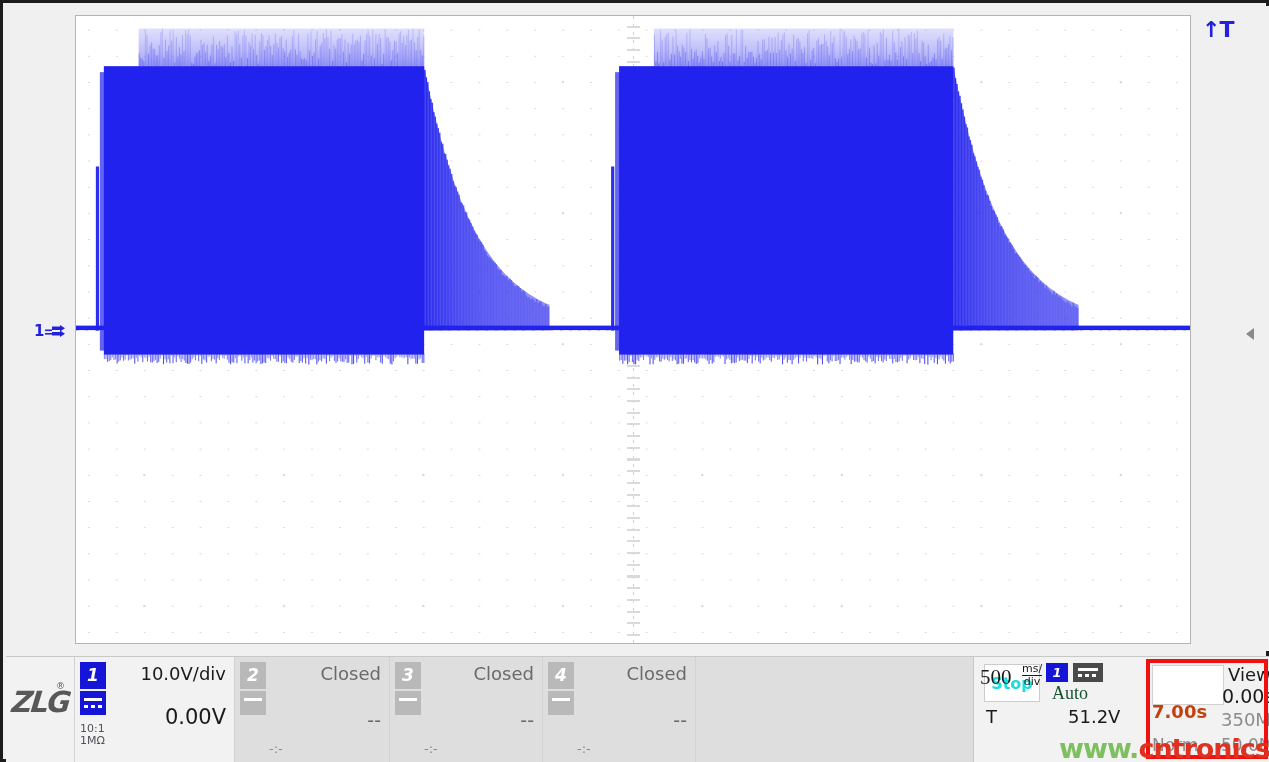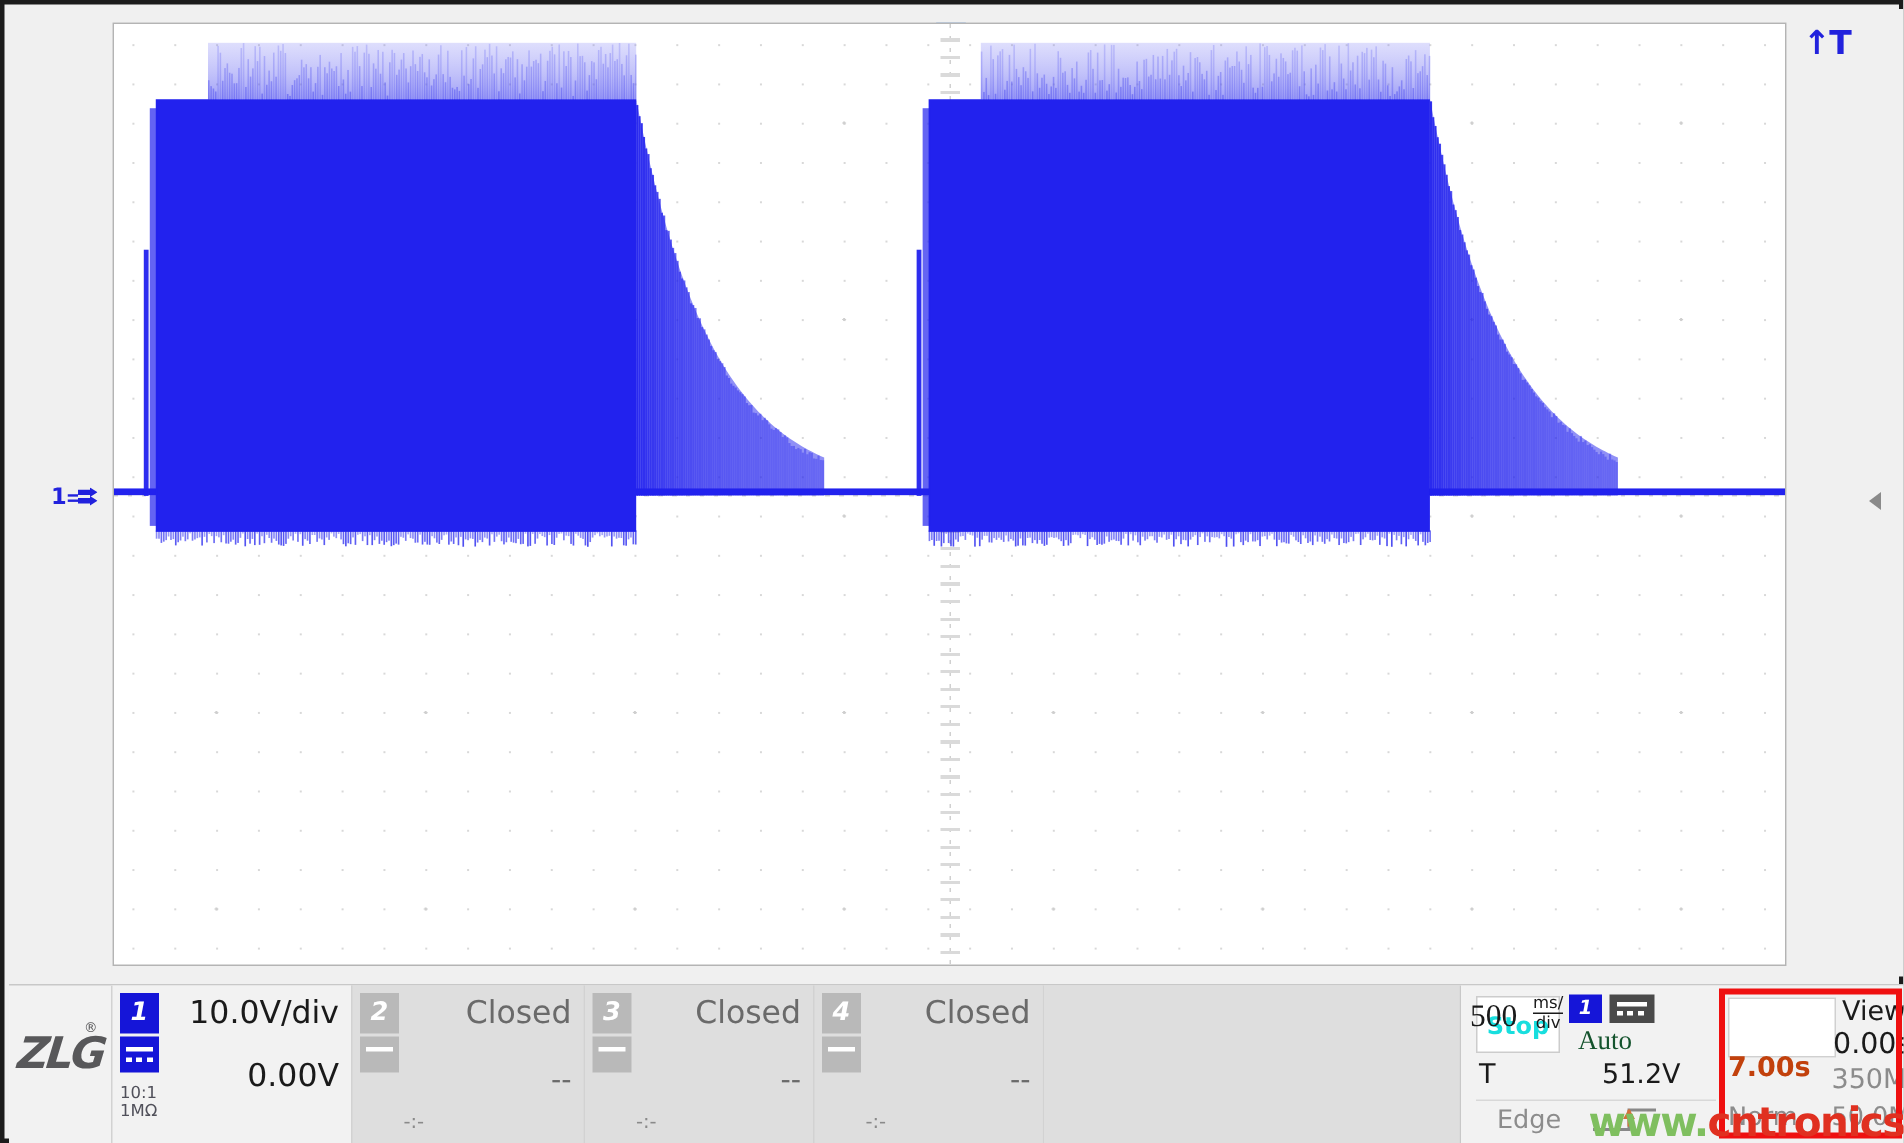--- a/index.html
+++ b/index.html
@@ -254,21 +254,21 @@
     font-size: 11px;
     color: #50505a;
     line-height: 12px;
     font-family: "DejaVu Sans", sans-serif;
     font-weight: normal;
   }
   .chan-vdiv {
     position: absolute;
     right: 8px;
     top: 6px;
-    font-size: 21px;
+    font-size: 18px;
     color: #1a1a1a;
     font-family: "DejaVu Sans", sans-serif;
     white-space: nowrap;
   }
   .chan-vdiv.dim { color: #6a6a6a; }
   .chan-offset {
     position: absolute;
     right: 8px;
     top: 48px;
     font-size: 21px;
@@ -1627,30 +1627,20 @@
           <span class="bar-dash"></span>
         </span>
       </div>
       <div id="trig-sweep-text">Auto</div>
 
       <div id="trig-level-row">
         <span id="trig-level-label">T</span>
         <span id="trig-level-value">51.2V</span>
       </div>
 
-      <div id="trig-mode-row">
-        <span id="trig-mode-label">Edge</span>
-        <span id="trig-edge-icon">
-          <svg width="58" height="22" viewBox="0 0 58 22">
-            <path d="M2,17 L26,17 L26,4 L44,4" stroke="#888888" stroke-width="2" fill="none"></path>
-            <path d="M26,3 L22,10 L30,10 Z" fill="#d4713a"></path>
-            <path d="M26,4 L26,15" stroke="#d4713a" stroke-width="2" fill="none"></path>
-          </svg>
-        </span>
-      </div>
 
       <div id="tb-highlight"></div>
 
       <div id="tb-main-box"></div>
       <div id="tb-scale-value">500</div>
       <div id="tb-scale-unit">
         <span>ms/</span>
         <span class="u2">div</span>
       </div>
 

